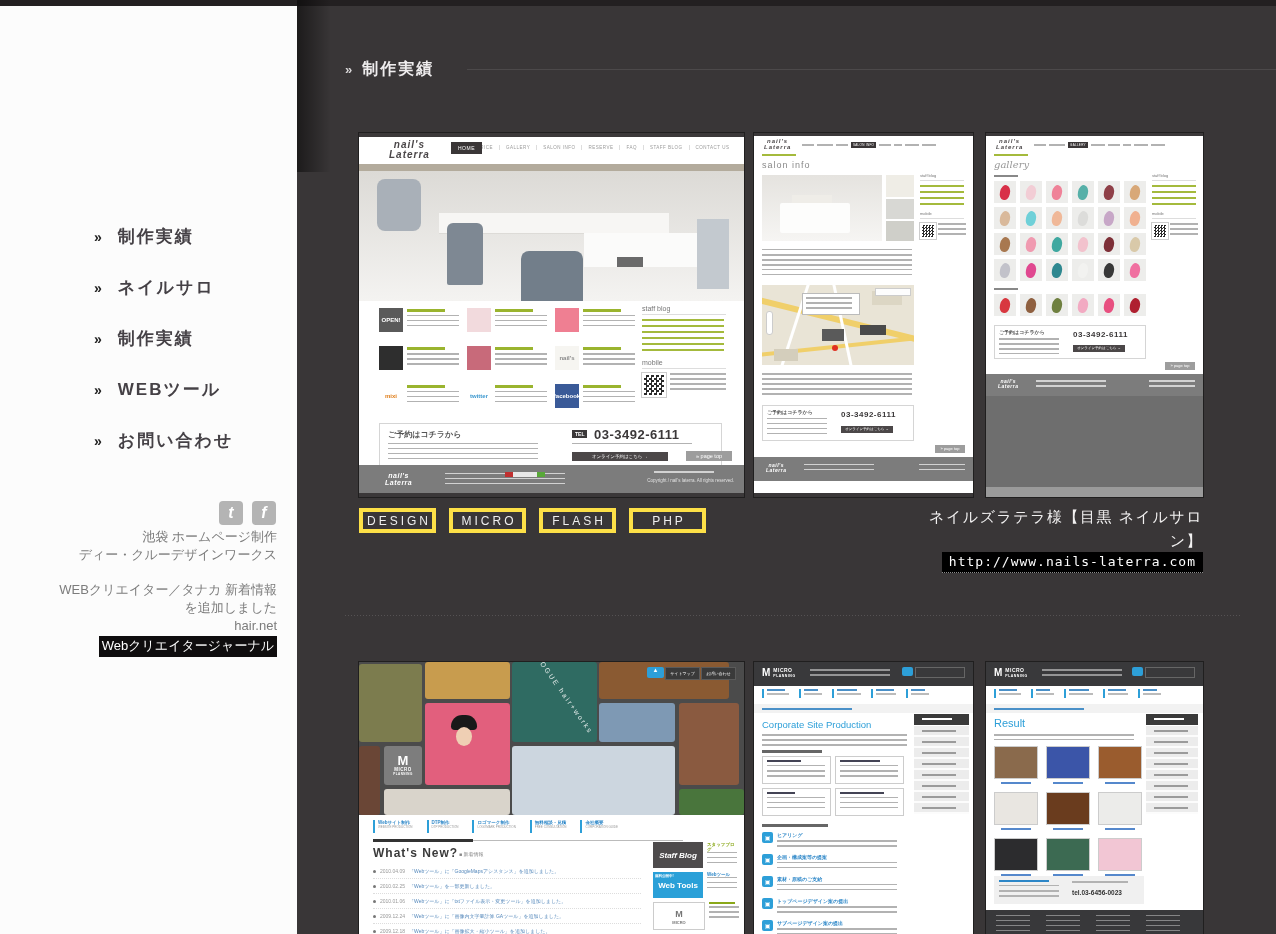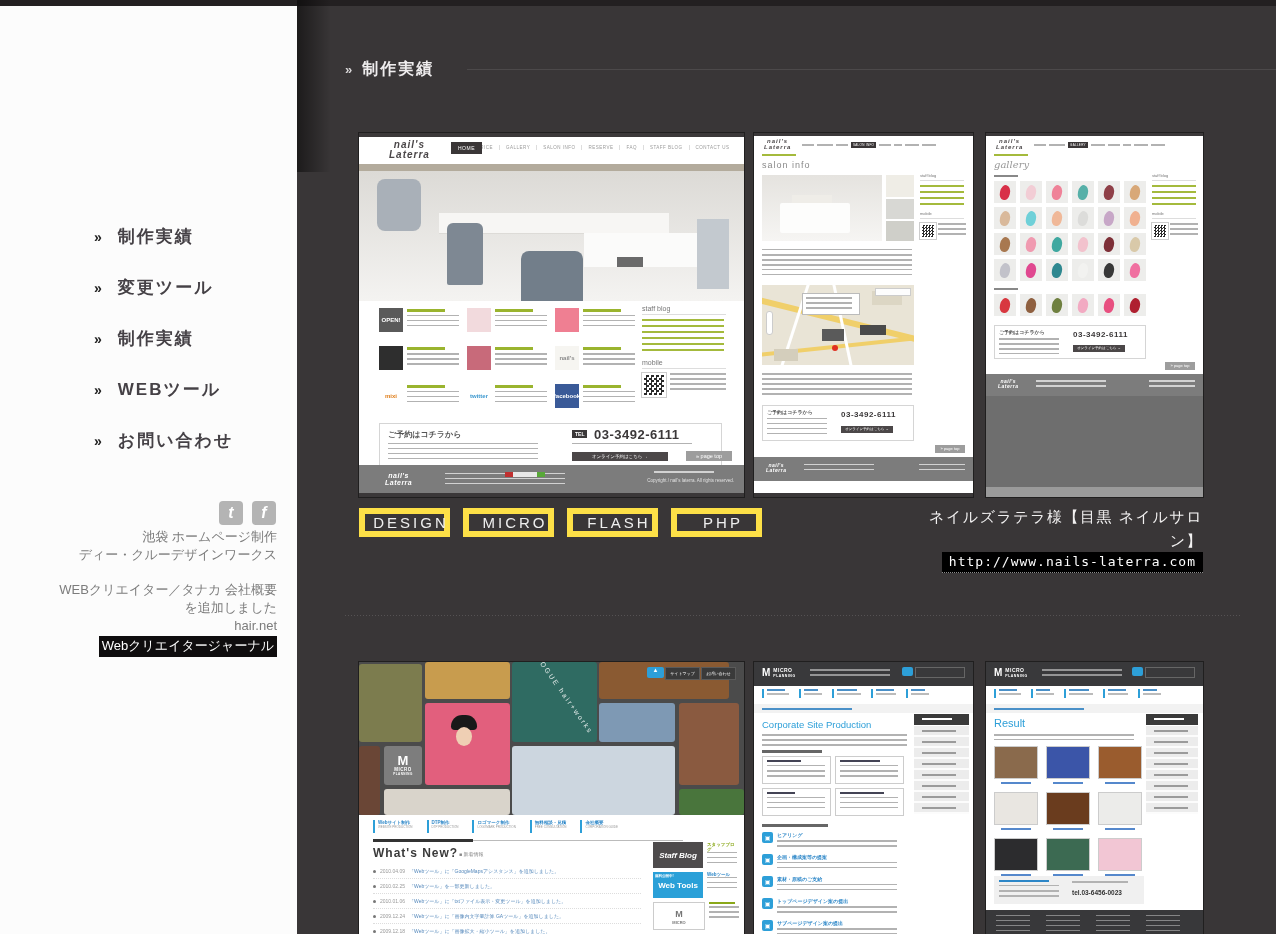--- a/index.html
+++ b/index.html
@@ -24,21 +24,21 @@
   .journal{position:absolute;right:20px;top:630px;}
   .journal-link{display:inline-block;background:#0f0d0e;color:#fff;font-size:13px;padding:1px 3px 2px;}
   .copyright{position:absolute;right:18px;top:672px;text-align:right;font-size:12.5px;font-weight:bold;color:#6e696b;line-height:17px;}
   
   .sec-head{position:absolute;left:345px;top:59px;display:flex;align-items:center;}
   .sec-head .bullet{font-size:13px;color:#d9d7d8;font-weight:bold;margin-right:10px;}
   .sec-title{font-size:16px;font-weight:bold;color:#efedee;letter-spacing:2px;margin:0;}
   .sec-rule{position:absolute;left:467px;top:69px;width:809px;height:1px;background:#4c494a;}
   .thumb{position:absolute;background:#fff;overflow:hidden;box-shadow:0 0 0 1px rgba(12,12,12,.55);cursor:pointer;}
   .tags{position:absolute;left:359px;top:508px;display:flex;gap:13px;}
-  .tag{width:66px;height:17px;border:6px solid #fde047;color:#efefef;font-size:15px;letter-spacing:3px;display:flex;align-items:center;justify-content:center;padding-left:13px;}
+  .tag{width:66px;height:17px;border:4px solid #fde047;color:#efefef;font-size:12px;letter-spacing:3px;display:flex;align-items:center;justify-content:center;padding-left:3px;}
   .cap{position:absolute;right:73px;top:505px;width:520px;text-align:right;color:#f2f1f1;font-size:15px;line-height:23.5px;letter-spacing:1.5px;}
   .url{position:absolute;right:73px;top:552px;background:#000;color:#fff;font-family:"DejaVu Sans Mono",monospace;font-size:13px;letter-spacing:1px;padding:2px 7px 3px;border-bottom:1px dotted #8b8b8b;}
   .dotline{position:absolute;left:345px;top:615px;width:895px;height:1px;background:repeating-linear-gradient(90deg,#555253 0 1px,transparent 1px 3px);}
   
   .bars{background-image:repeating-linear-gradient(180deg,#b2b2b2 0 1.5px,transparent 1.5px 5px);}
   .gbars{background-image:repeating-linear-gradient(180deg,#a4ba3c 0 2px,transparent 2px 6px);}
   .bar{height:2px;background:#b2b2b2;}
   
   .lat-logo{text-align:center;font-weight:bold;font-style:italic;color:#4a4648;line-height:10px;font-size:10px;letter-spacing:1px;}
   .lat-nav{display:flex;align-items:center;gap:6px;}
@@ -103,21 +103,21 @@
 
   <aside class="sidebar">
     <nav class="side-nav">
 
     <div class="side-nav-item">
           <span class="bullet">»</span>
           <span class="side-nav-label">制作実績</span>
         </div>
         <div class="side-nav-item">
           <span class="bullet">»</span>
-          <span class="side-nav-label">変更ツール</span>
+          <span class="side-nav-label">ネイルサロ</span>
         </div>
         <div class="side-nav-item">
           <span class="bullet">»</span>
           <span class="side-nav-label">制作実績</span>
         </div>
         <div class="side-nav-item">
           <span class="bullet">»</span>
           <span class="side-nav-label">WEBツール</span>
         </div>
         <div class="side-nav-item">
@@ -129,21 +129,21 @@
       <a class="sns">t</a>
       <a class="sns">f</a>
     </div>
     <div class="side-info">
 
     <div class="info-line">池袋 ホームページ制作</div>
         <div class="info-line">ディー・クルーデザインワークス</div>
       </div>
     <div class="side-info2">
 
-    <div class="info-line">WEBクリエイター／タナカ 会社概要</div>
+    <div class="info-line">WEBクリエイター／タナカ 新着情報</div>
         <div class="info-line">を追加しました</div>
         <div class="info-line">hair.net</div>
       </div>
     <div class="journal">
       <span class="journal-link">Webクリエイタージャーナル</span>
     </div>
   </aside>
   <div class="hdr-shadow"></div>
 
   <main>

